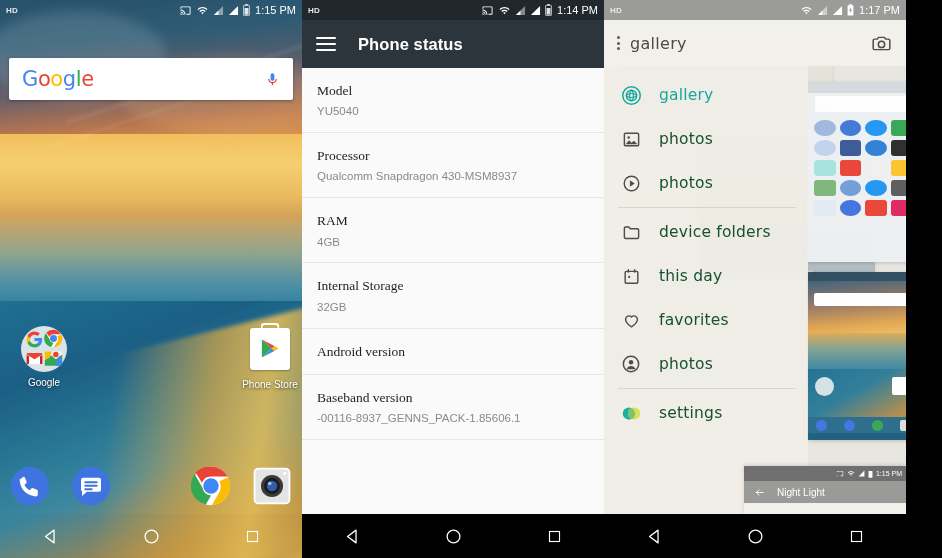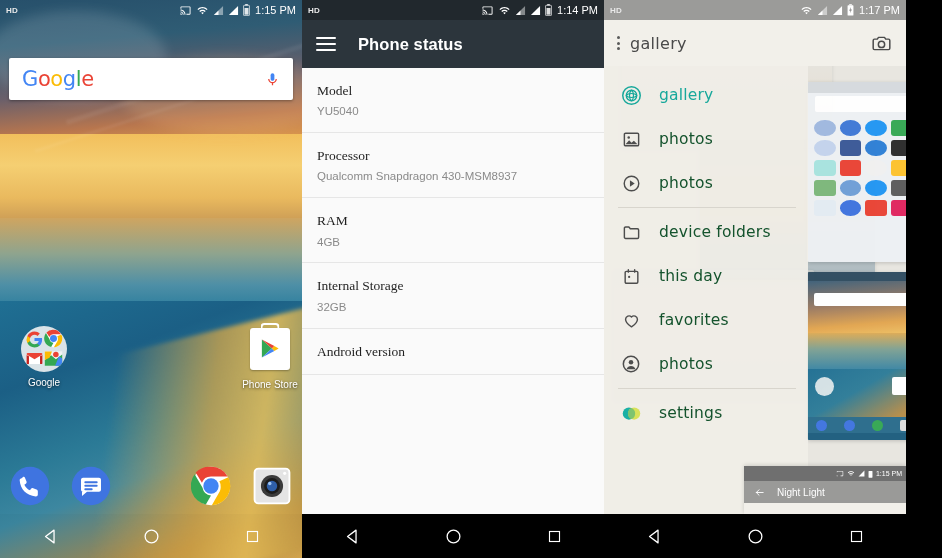--- a/index.html
+++ b/index.html
@@ -330,20 +330,24 @@
       <div class="srow">
         <div class="k">RAM</div>
         <div class="v">4GB</div>
       </div>
       <div class="srow">
         <div class="k">Internal Storage</div>
         <div class="v">32GB</div>
       </div>
       <div class="srow">
         <div class="k">Android version</div>
+      </div>
+      <div class="srow">
+        <div class="k">Baseband version</div>
+        <div class="v">-00116-8937_GENNS_PACK-1.85606.1</div>
       </div>
     </div>
 
     <div class="navbar dark">
       <svg width="17" height="17" viewBox="0 0 24 24">
           <path d="M17 3L5 12l12 9z" fill="none" stroke="#fff" stroke-width="1.8" stroke-linejoin="round"></path>
         </svg>
       <svg width="17" height="17" viewBox="0 0 24 24">
           <circle cx="12" cy="12" r="9" fill="none" stroke="#fff" stroke-width="1.8"></circle>
         </svg>

